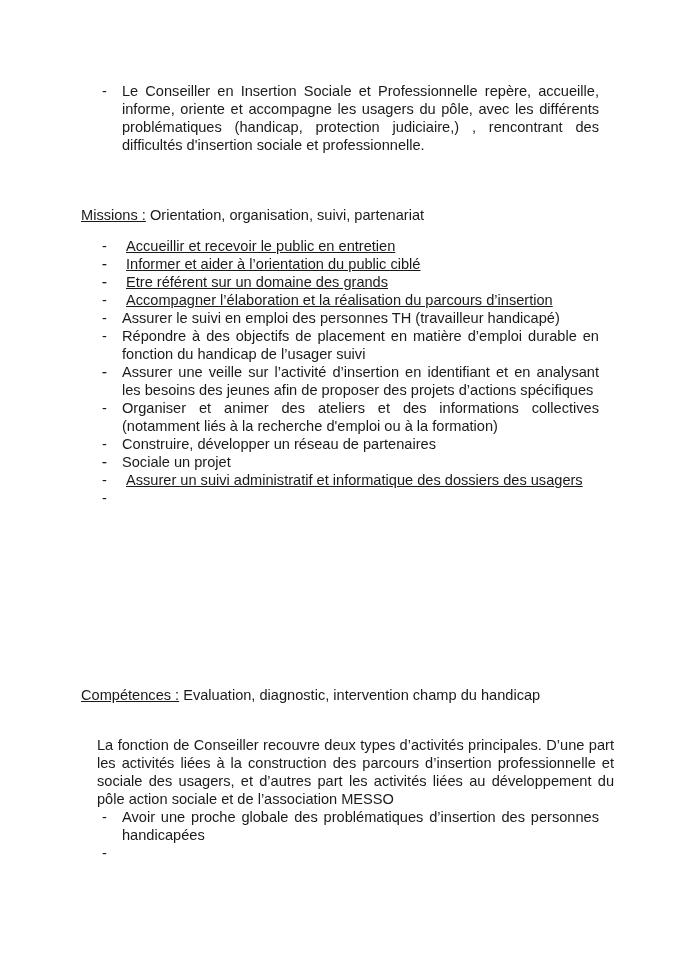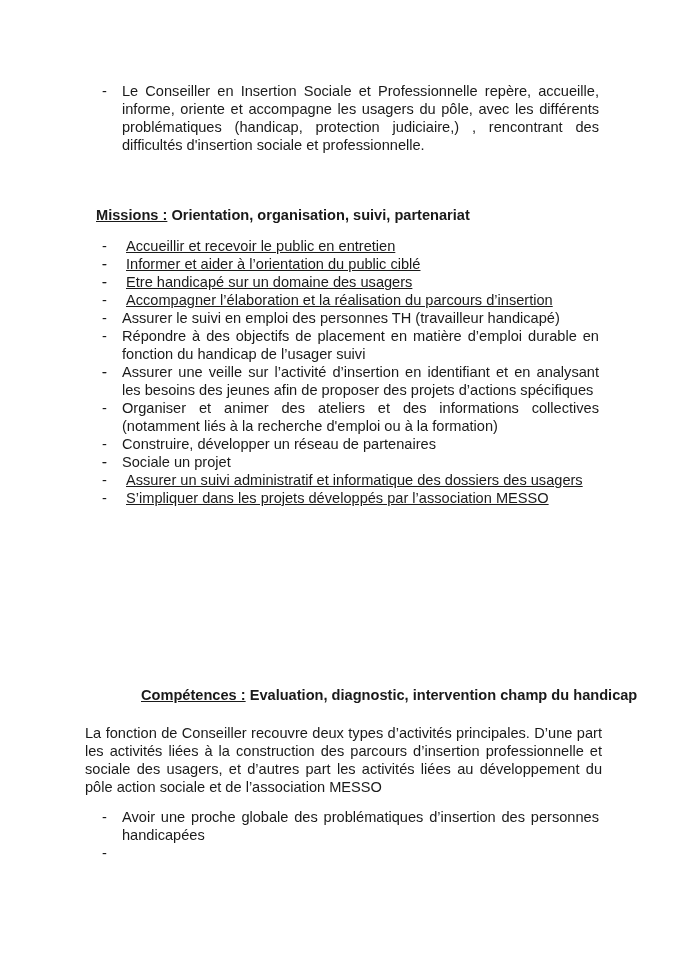--- a/index.html
+++ b/index.html
@@ -5,23 +5,23 @@
   html, body { margin: 0; padding: 0; background: #ffffff; }
   body {
     width: 679px; height: 960px; overflow: hidden; position: relative;
     font-family: "Liberation Sans", sans-serif;
     font-size: 14.6px; line-height: 18px; color: #1a1a1a;
   }
   .page { position: absolute; left: 0; top: 0; width: 679px; height: 960px; }
   .list { position: absolute; left: 81px; width: 518px; margin: 0; padding: 0; list-style: none; }
   .item { position: relative; padding-left: 41px; text-align: justify; }
   .dash { position: absolute; left: 21px; top: 0; }
-  .heading { position: absolute; left: 96px; font-weight: bold; white-space: nowrap; }
+  .heading { position: absolute; left: 81px; font-weight: normal; white-space: nowrap; }
   .heading .u { text-decoration: underline; }
-  .para { position: absolute; left: 81px; width: 517px; text-align: justify; margin: 4px; }
+  .para { position: absolute; left: 81px; width: 517px; text-align: justify; margin: 16px; }
   .sp { padding-left: 4px; text-decoration: underline; }
 </style>
 </head>
 <body>
 
 <div class="page">
 
   <ul class="list" style="top:82px;">
     <li class="item">
       <span class="dash">-</span>
@@ -31,35 +31,35 @@
 
   <div class="heading" style="top:206px;">
     <span class="u">Missions :</span><span> Orientation, organisation, suivi, partenariat</span>
   </div>
 
   <ul class="list" style="top:237px;">
     <li class="item"><span class="dash">-</span><span class="sp"> Accueillir et recevoir le public en entretien</span></li>
     <li class="item"><span class="dash">-</span></li>
     <li class="item"><span class="dash">-</span><span class="sp"> Informer et aider à l’orientation du public ciblé</span></li>
     <li class="item"><span class="dash">-</span></li>
-    <li class="item"><span class="dash">-</span><span class="sp"> Etre handicapé sur un domaine des usagers</span></li>
+    <li class="item"><span class="dash">-</span><span class="sp"> Etre référent sur un domaine des grands</span></li>
     <li class="item"><span class="dash">-</span><span class="sp"> Accompagner l’élaboration et la réalisation du parcours d’insertion</span></li>
     <li class="item"><span class="dash">-</span><span>Assurer le suivi en emploi des personnes TH (travailleur handicapé)</span></li>
     <li class="item"><span class="dash">-</span><span>Répondre à des objectifs de placement en matière d’emploi durable en fonction du handicap de l’usager suivi</span></li>
     <li class="item"><span class="dash">-</span></li>
     <li class="item"><span class="dash">-</span><span>Assurer une veille sur l’activité d’insertion en identifiant et en analysant les besoins des jeunes afin de proposer des projets d’actions spécifiques</span></li>
     <li class="item"><span class="dash">-</span><span>Organiser et animer des ateliers et des informations collectives (notamment liés à la recherche d'emploi ou à la formation)</span></li>
     <li class="item"><span class="dash">-</span><span>Construire, développer un réseau de partenaires</span></li>
     <li class="item"><span class="dash">-</span></li>
     <li class="item"><span class="dash">-</span><span>Sociale un projet</span></li>
     <li class="item"><span class="dash">-</span><span class="sp"> Assurer un suivi administratif et informatique des dossiers des usagers</span></li>
-    <li class="item"><span class="dash">-</span><span class="sp"> S’impliquer dans les projets développés par l’association MESSO</span></li>
+    <li class="item"><span class="dash">-</span></li>
   </ul>
 
-  <div class="heading" style="top:686px;margin-left:45px;">
+  <div class="heading" style="top:686px;">
     <span class="u">Compétences :</span><span> Evaluation, diagnostic, intervention champ du handicap</span>
   </div>
 
   <p class="para" style="top:720px;">La fonction de Conseiller recouvre deux types d’activités principales. D’une part les activités liées à la construction des parcours d’insertion professionnelle et sociale des usagers, et d’autres part les activités liées au développement du pôle action sociale et de l’association MESSO</p>
 
   <ul class="list" style="top:808px;">
     <li class="item"><span class="dash">-</span><span>Avoir une proche globale des problématiques d’insertion des personnes handicapées</span></li>
     <li class="item"><span class="dash">-</span></li>
   </ul>
 

